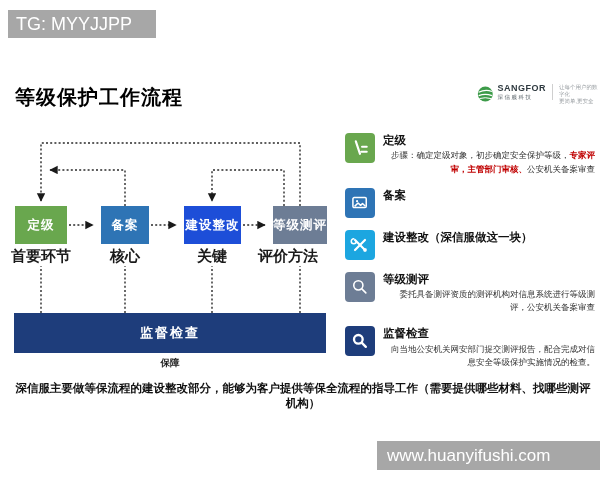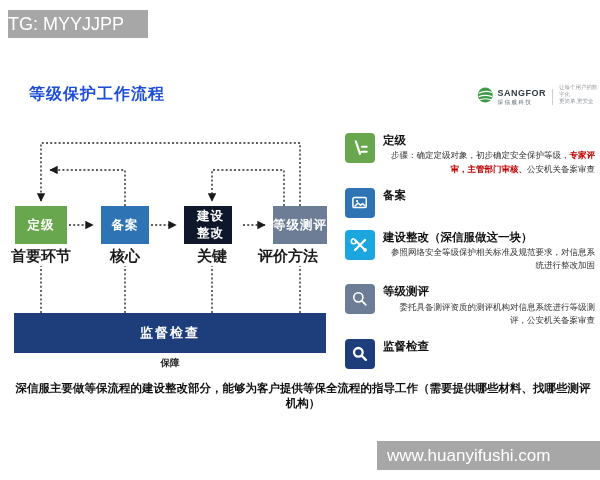--- a/index.html
+++ b/index.html
@@ -1,28 +1,28 @@
 <!DOCTYPE html>
 <html><head>
 <meta charset="utf-8">
 <style>
   html,body{margin:0;padding:0;background:#e8e8e8;}
   .stage{position:relative;width:600px;height:480px;background:#ffffff;overflow:hidden;
          font-family:"Liberation Sans","DejaVu Sans",sans-serif;}
 
   
   .badge{position:absolute;background:#a7a7a7;color:#ffffff;white-space:nowrap;overflow:hidden;}
-  .badge.top{left:8px;top:10px;width:140px;height:28px;line-height:28px;font-size:18px;padding-left:0;}
+  .badge.top{left:8px;top:10px;width:140px;height:28px;line-height:28px;font-size:18px;padding-left:8px;}
   .badge.bottom{left:377px;top:441px;width:223px;height:29px;line-height:29px;font-size:17px;padding-left:10px;}
 
   
-  .page-title{position:absolute;left:15px;top:84px;font-size:16px;font-weight:bold;color:#1d4ed8;letter-spacing:1px;margin-left:14px;}
+  .page-title{position:absolute;left:15px;top:84px;font-size:20px;font-weight:bold;color:#000000;letter-spacing:1px;}
 
   
-  .logo{position:absolute;left:477px;top:84px;display:flex;align-items:flex-end;gap:4px;}
+  .logo{position:absolute;left:477px;top:84px;display:flex;align-items:flex-start;gap:4px;}
   .logo .globe{width:20px;height:20px;}
   .logo .brand{display:flex;flex-direction:column;line-height:1.1;}
   .logo .brand-en{font-size:9px;font-weight:bold;color:#2f3a40;letter-spacing:.5px;}
   .logo .brand-cn{font-size:5.5px;color:#5a646a;letter-spacing:1.5px;}
   .logo .div{width:1px;height:16px;background:#cfcfcf;margin:0 2px;}
   .logo .tagline{display:flex;flex-direction:column;line-height:1.3;}
   .logo .tagline span{font-size:5.5px;color:#9a9fa3;}
 
   
   .flow-svg{position:absolute;left:0;top:130px;width:340px;height:250px;}
@@ -98,21 +98,21 @@
 
       <path d="M41 183 L41 118" marker-end="url(#arr)"></path>
       <path d="M125 183 L125 118" marker-end="url(#arr)"></path>
       <path d="M212 183 L212 118" marker-end="url(#arr)"></path>
       <path d="M300 183 L300 118" marker-end="url(#arr)"></path>
     </g>
   </svg>
 
   <div class="fbox" style="left: 15px; width: 52px; background-color: rgb(105, 167, 78);">定级</div>
   <div class="fbox" style="left: 101px; width: 48px; background-color: rgb(46, 116, 181);">备案</div>
-  <div class="fbox" style="left: 184px; width: 35px; background-color: #0f172a; padding-left: 13px;">建设整改</div>
+  <div class="fbox" style="left: 184px; width: 57px; background-color: #1d4ed8;">建设整改</div>
   <div class="fbox" style="left: 273px; width: 54px; background-color: rgb(109, 125, 149);">等级测评</div>
 
   <div class="fcap" style="left:41px;">首要环节</div>
   <div class="fcap" style="left:125px;">核心</div>
   <div class="fcap" style="left:212px;">关键</div>
   <div class="fcap" style="left:288px;">评价方法</div>
 
   <div class="fbar" style="background-color: rgb(30, 61, 123);">监督检查</div>
   <div class="fbar-cap">保障</div>
 
@@ -149,21 +149,20 @@
       <div class="sicon" style="background-color: rgb(28, 166, 224);">
         <svg viewBox="0 0 24 24" fill="none" stroke="#fff" stroke-width="2.6" stroke-linecap="round">
           <path d="M6 18 L18 6"></path>
             <path d="M6 6 L18 18"></path>
           <path d="M4.5 4.5 a3 3 0 1 0 3 3" stroke-width="1.8"></path>
           <rect x="16" y="16" width="4" height="4" rx="1" fill="#fff" stroke="none"></rect>
         </svg>
       </div>
       <div class="sbody">
         <div class="stitle">建设整改（深信服做这一块）</div>
-        <div class="sdesc">参照网络安全等级保护相关标准及规范要求，对信息系统进行整改加固</div>
       </div>
     </div>
 
     <div class="step">
       <div class="sicon" style="background-color: rgb(109, 125, 149);">
         <svg viewBox="0 0 24 24" fill="none" stroke="#fff" stroke-width="1.9" stroke-linecap="round">
           <circle cx="10" cy="10" r="5.5"></circle>
             <path d="M14.5 14.5 L19 19"></path>
         </svg>
       </div>
@@ -175,20 +174,21 @@
 
     <div class="step">
       <div class="sicon" style="background-color: rgb(30, 61, 123);">
         <svg viewBox="0 0 24 24" fill="none" stroke="#fff" stroke-width="2.8" stroke-linecap="round">
           <circle cx="10" cy="10" r="5.2"></circle>
             <path d="M14.3 14.3 L19 19"></path>
         </svg>
       </div>
       <div class="sbody">
         <div class="stitle">监督检查</div>
+        <div class="sdesc">向当地公安机关网安部门提交测评报告，配合完成对信息安全等级保护实施情况的检查。</div>
       </div>
     </div>
 
   </div>
 
   <div class="footer-note">深信服主要做等保流程的建设整改部分，能够为客户提供等保全流程的指导工作（需要提供哪些材料、找哪些测评机构）</div>
 
   <div class="badge bottom">www.huanyifushi.com</div>
 
 </div>

